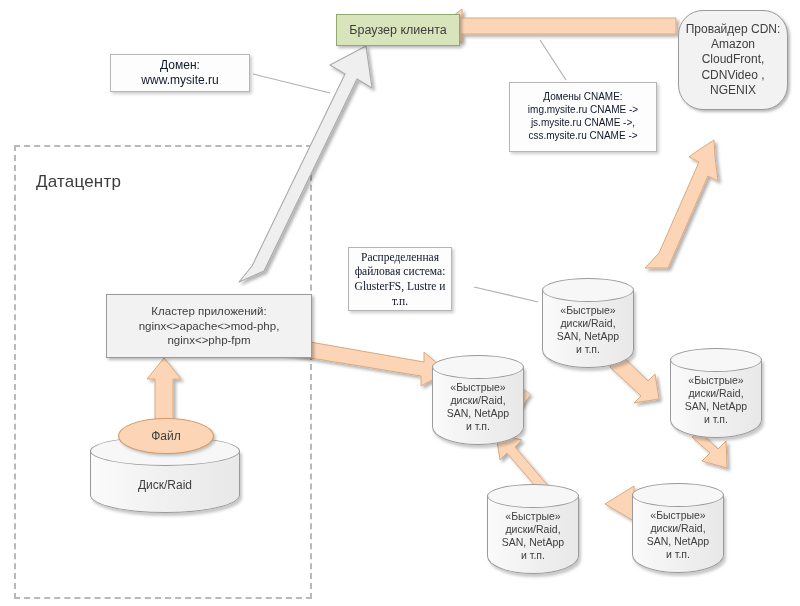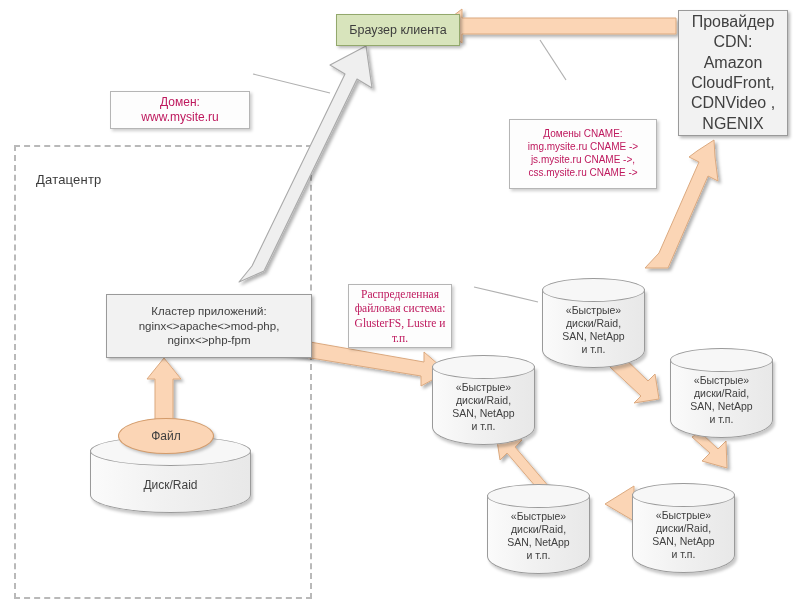--- a/index.html
+++ b/index.html
@@ -29,44 +29,42 @@
   }
   .box {
     border: 1px solid #9a9a9a;
     background: #f2f2f2;
     box-shadow: 2px 2px 3px rgba(0,0,0,0.28);
   }
   .callout {
     border: 1px solid #b5b5b5;
     background: #fdfdfd;
     box-shadow: 2px 2px 3px rgba(0,0,0,0.20);
-    color: #be185d;
-    margin-top: 37px;
+    color: #0f172a;
   }
   .browser-box {
     border: 1px solid #93a86c;
     background: #d8e4bc;
     box-shadow: 2px 2px 3px rgba(0,0,0,0.28);
     color: #3d3d3d;
   }
   .dc-border {
     position: absolute;
     border: 2px dashed #b9b9b9;
     background: transparent;
   }
   .dc-label {
     position: absolute;
     color: #3b3b3b;
-    font-size: 13px;
+    font-size: 17px;
     letter-spacing: 0.2px;
   }
   
   .cyl {
     position: absolute;
-    padding-left: 11px;
   }
   .cyl .body {
     position: absolute;
     left: 0; right: 0;
     border-left: 1px solid #9a9a9a;
     border-right: 1px solid #9a9a9a;
     border-bottom: 1px solid #9a9a9a;
     background: linear-gradient(to right, #fbfbfb 0%, #f1f1f1 45%, #e8e8e8 100%);
     border-bottom-left-radius: 50% 18px;
     border-bottom-right-radius: 50% 18px;
@@ -172,21 +170,21 @@
   <svg class="leader-layer" viewBox="0 0 800 606">
     <line x1="253" y1="74" x2="330" y2="93" stroke="#b0b0b0" stroke-width="1.2"></line>
     <line x1="566" y1="80" x2="540" y2="40" stroke="#b0b0b0" stroke-width="1.2"></line>
     <line x1="474" y1="287" x2="538" y2="302" stroke="#b0b0b0" stroke-width="1.2"></line>
   </svg>
 
   <div class="node browser-box" style="left:336px; top:14px; width:124px; height:32px; font-size:12.5px;">
     <span>Браузер клиента</span>
   </div>
 
-  <div class="node box" style="left:678px; top:10px; width:110px; height:126px; font-size:16px; white-space:pre-line;">
+  <div class="node box" style="left:678px; top:10px; width:110px; height:100px; font-size:12px; white-space:pre-line;border-radius:25px;">
     <span>Провайдер CDN:
 Amazon
 CloudFront,
 CDNVideo ,
 NGENIX</span>
   </div>
 
   <div class="node callout" style="left:110px; top:54px; width:140px; height:38px; font-size:12px; white-space:pre-line;">
     <span>Домен:
 www.mysite.ru</span>

